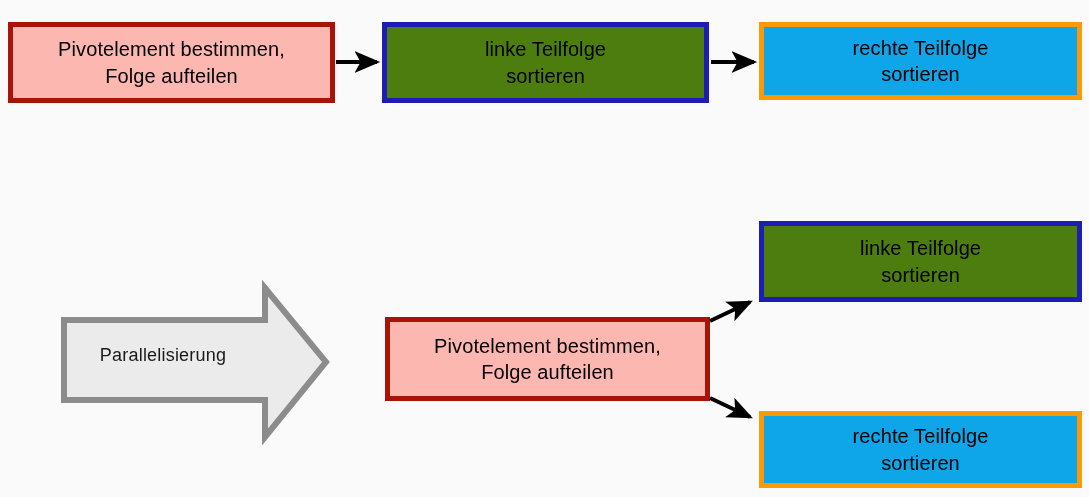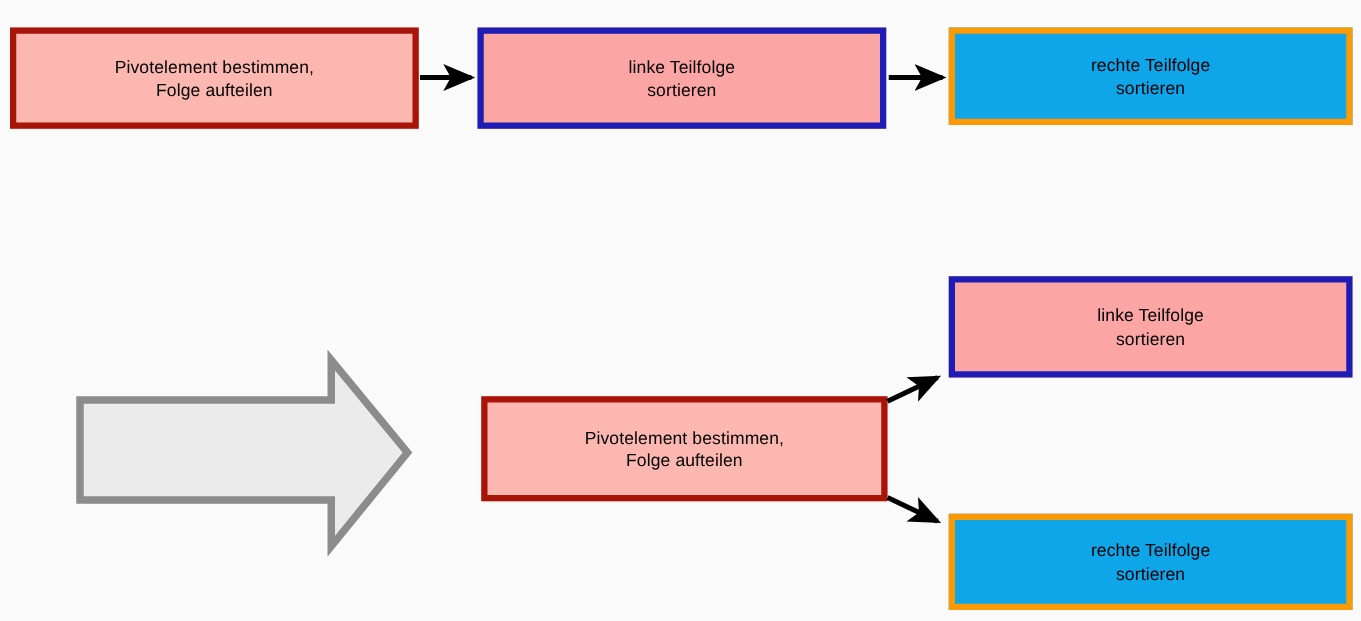--- a/index.html
+++ b/index.html
@@ -22,27 +22,27 @@
     background: #fafafa;
   }
   .node {
     position: absolute;
     box-sizing: border-box;
     display: flex;
     align-items: center;
     justify-content: center;
     text-align: center;
     color: #000000;
-    font-size: 14px;
+    font-size: 20px;
     line-height: 1.32;
     letter-spacing: 0.1px;
     white-space: pre-line;
   }
   .node.red    { background: #fcb7b0; border: 5px solid #a81508; }
-  .node.blue   { background: #fca5a5; border: 5px solid #1d1db6; }
+  .node.blue   { background: #4d7c0f; border: 5px solid #1d1db6; }
   .node.yellow { background: #0ea5e9; border: 5px solid #fb9a05; }
 
   
   #node-top-pivot  { left: 8px;   top: 22px;  width: 327px; height: 81px; }
   #node-top-left   { left: 382px; top: 22px;  width: 327px; height: 81px; }
   #node-top-right  { left: 759px; top: 22px;  width: 323px; height: 78px; }
 
   
   #node-bot-pivot  { left: 385px; top: 317px; width: 325px; height: 84px; }
   #node-bot-left   { left: 759px; top: 221px; width: 323px; height: 81px; }
@@ -98,20 +98,21 @@
 sortieren</div>
 
   <div class="node yellow" id="node-bot-right">rechte Teilfolge
 sortieren</div>
 
   <div id="parallel-arrow">
     <svg width="280" height="170" viewBox="0 0 280 170" xmlns="http://www.w3.org/2000/svg">
       <polygon points="9,40 210,40 210,8 271,82 210,157 210,120 9,120" fill="#ebebeb" stroke="#8c8c8c" stroke-width="6" stroke-linejoin="miter"></polygon>
     </svg>
   </div>
+  <div class="arrow-label">Parallelisierung</div>
 
   <svg id="connectors" viewBox="0 0 1089 497" xmlns="http://www.w3.org/2000/svg">
     <defs>
       <marker id="head" markerWidth="7" markerHeight="7" refX="5.6" refY="3.1" orient="auto" markerUnits="strokeWidth">
         <path d="M0,0.4 L6.4,3.1 L0,5.8 L1.5,3.1 Z" fill="#000000"></path>
       </marker>
     </defs>
 
     <g>
       <line x1="336" y1="62" x2="377" y2="62" stroke="#000000" stroke-width="4" marker-end="url(#head)"></line>

